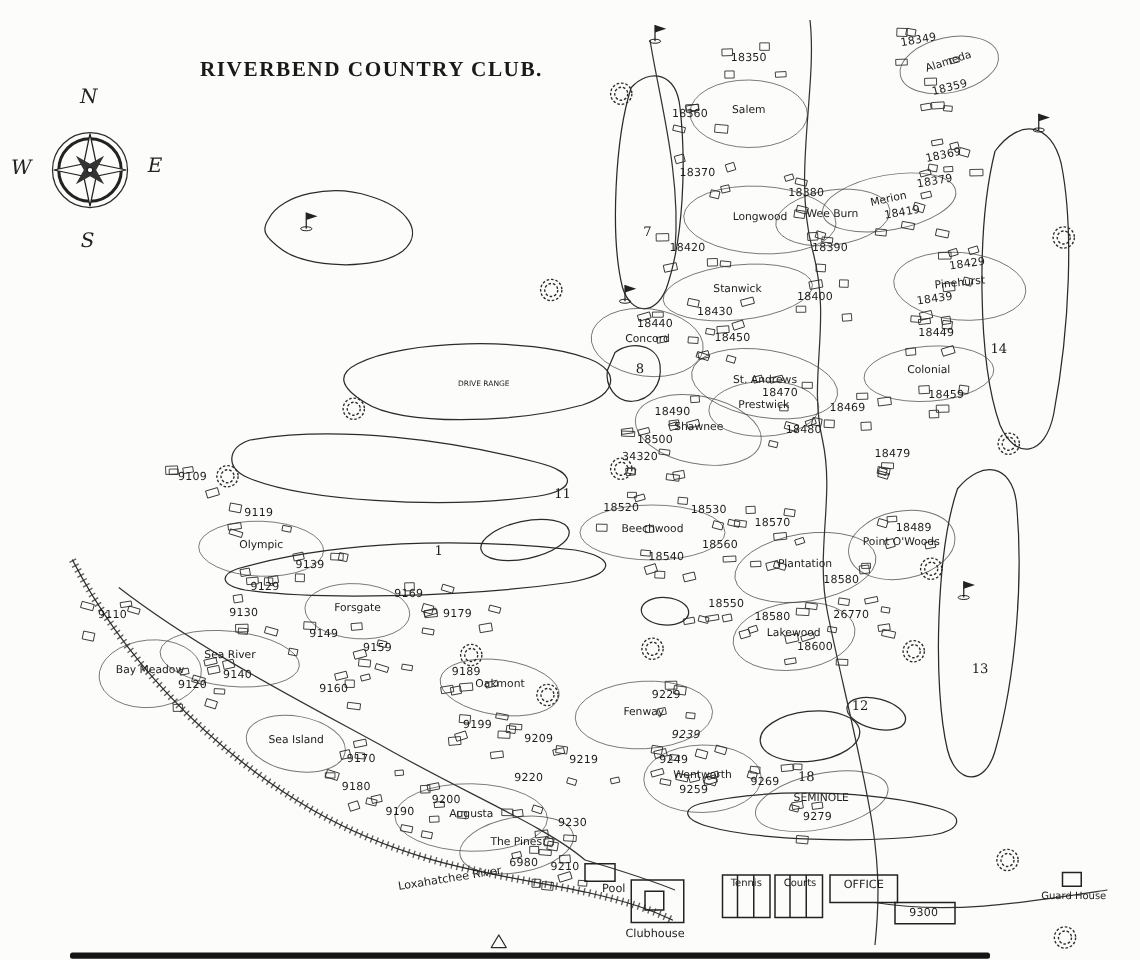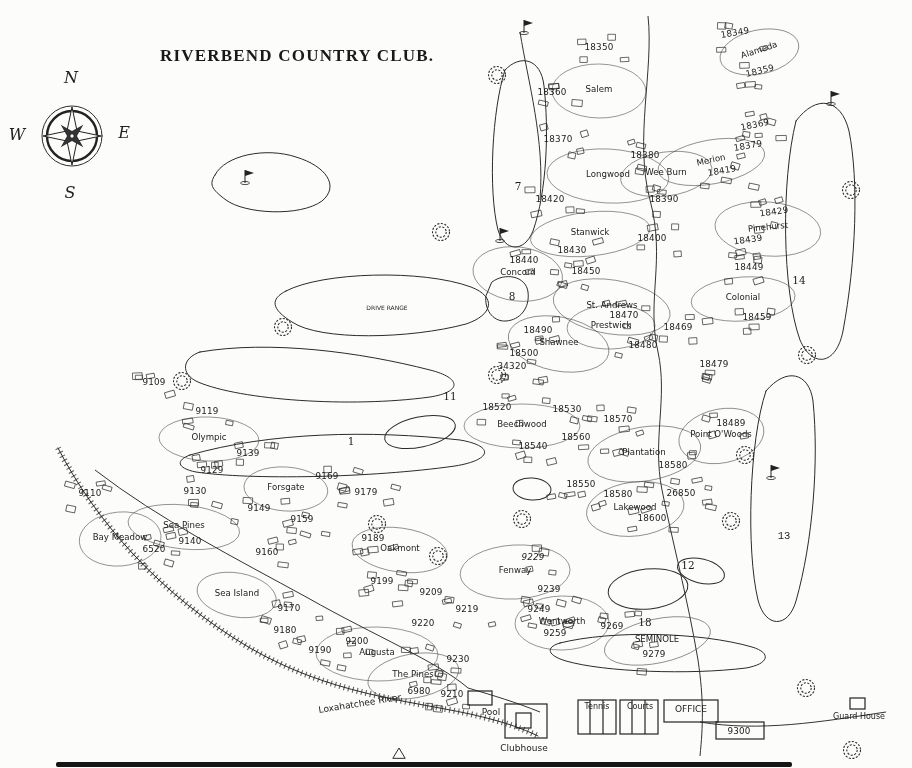--- a/index.html
+++ b/index.html
@@ -520,31 +520,31 @@
       <div class="lbl addr" style="left: 533px; top: 446px; transform: translate(-50%, -50%);">18540</div>
       <div class="lbl addr" style="left: 248px; top: 453px; transform: translate(-50%, -50%);">9139</div>
       <div class="lbl addr" style="left: 673px; top: 465px; transform: translate(-50%, -50%);">18580</div>
       <div class="lbl addr" style="left: 212px; top: 470px; transform: translate(-50%, -50%);">9129</div>
       <div class="lbl addr" style="left: 327px; top: 476px; transform: translate(-50%, -50%);">9169</div>
       <div class="lbl addr" style="left: 569px; top: 484px; transform: translate(-50%, -50%); margin-left: 12px;">18550</div>
       <div class="lbl addr" style="left: 90px; top: 493px; transform: translate(-50%, -50%);">9110</div>
       <div class="lbl addr" style="left: 195px; top: 491px; transform: translate(-50%, -50%);">9130</div>
       <div class="lbl addr" style="left: 366px; top: 492px; transform: translate(-50%, -50%);">9179</div>
       <div class="lbl addr" style="left: 618px; top: 494px; transform: translate(-50%, -50%);">18580</div>
-      <div class="lbl addr" style="left: 681px; top: 493px; transform: translate(-50%, -50%);">26850</div>
+      <div class="lbl addr" style="left: 681px; top: 493px; transform: translate(-50%, -50%);">26770</div>
       <div class="lbl addr" style="left: 259px; top: 508px; transform: translate(-50%, -50%);">9149</div>
       <div class="lbl addr" style="left: 652px; top: 518px; transform: translate(-50%, -50%);">18600</div>
       <div class="lbl addr" style="left: 302px; top: 519px; transform: translate(-50%, -50%);">9159</div>
       <div class="lbl addr" style="left: 373px; top: 538px; transform: translate(-50%, -50%);">9189</div>
       <div class="lbl addr" style="left: 190px; top: 541px; transform: translate(-50%, -50%);">9140</div>
-      <div class="lbl addr" style="left: 154px; top: 549px; transform: translate(-50%, -50%);">6520</div>
+      <div class="lbl addr" style="left: 154px; top: 549px; transform: translate(-50%, -50%);">9120</div>
       <div class="lbl addr" style="left: 267px; top: 552px; transform: translate(-50%, -50%);">9160</div>
-      <div class="lbl addr" style="left: 533px; top: 557px; transform: translate(-50%, -50%); font-style: italic;">9229</div>
+      <div class="lbl addr" style="left: 533px; top: 557px; transform: translate(-50%, -50%);">9229</div>
       <div class="lbl addr" style="left: 382px; top: 581px; transform: translate(-50%, -50%);">9199</div>
-      <div class="lbl addr" style="left: 549px; top: 589px; transform: translate(-50%, -50%);">9239</div>
+      <div class="lbl addr" style="left: 549px; top: 589px; transform: translate(-50%, -50%); font-style: italic;">9239</div>
       <div class="lbl addr" style="left: 419px; top: 592px; transform: translate(-50%, -50%); margin-left: 12px;">9209</div>
       <div class="lbl addr" style="left: 289px; top: 608px; transform: translate(-50%, -50%);">9170</div>
       <div class="lbl addr" style="left: 467px; top: 609px; transform: translate(-50%, -50%);">9219</div>
       <div class="lbl addr" style="left: 539px; top: 609px; transform: translate(-50%, -50%);">9249</div>
       <div class="lbl addr" style="left: 612px; top: 626px; transform: translate(-50%, -50%);">9269</div>
       <div class="lbl addr" style="left: 555px; top: 633px; transform: translate(-50%, -50%);">9259</div>
       <div class="lbl addr" style="left: 285px; top: 630px; transform: translate(-50%, -50%);">9180</div>
       <div class="lbl addr" style="left: 357px; top: 641px; transform: translate(-50%, -50%);">9200</div>
       <div class="lbl addr" style="left: 320px; top: 650px; transform: translate(-50%, -50%);">9190</div>
       <div class="lbl addr" style="left: 654px; top: 654px; transform: translate(-50%, -50%);">9279</div>
@@ -564,35 +564,35 @@
       <div class="lbl nbhd" style="left: 743px; top: 297px; transform: translate(-50%, -50%);">Colonial</div>
       <div class="lbl nbhd" style="left: 612px; top: 305px; transform: translate(-50%, -50%);">St. Andrews</div>
       <div class="lbl nbhd" style="left: 611px; top: 325px; transform: translate(-50%, -50%);">Prestwick</div>
       <div class="lbl nbhd" style="left: 559px; top: 342px; transform: translate(-50%, -50%);">Shawnee</div>
       <div class="lbl nbhd" style="left: 522px; top: 424px; transform: translate(-50%, -50%);">Beechwood</div>
       <div class="lbl nbhd" style="left: 721px; top: 434px; transform: translate(-50%, -50%);">Point O'Woods</div>
       <div class="lbl nbhd" style="left: 209px; top: 437px; transform: translate(-50%, -50%);">Olympic</div>
       <div class="lbl nbhd" style="left: 644px; top: 452px; transform: translate(-50%, -50%);">Plantation</div>
       <div class="lbl nbhd" style="left: 286px; top: 487px; transform: translate(-50%, -50%);">Forsgate</div>
       <div class="lbl nbhd" style="left: 635px; top: 507px; transform: translate(-50%, -50%);">Lakewood</div>
-      <div class="lbl nbhd" style="left: 184px; top: 525px; transform: translate(-50%, -50%);">Sea Pines</div>
+      <div class="lbl nbhd" style="left: 184px; top: 525px; transform: translate(-50%, -50%);">Sea River</div>
       <div class="lbl nbhd" style="left: 120px; top: 537px; transform: translate(-50%, -50%);">Bay Meadow</div>
       <div class="lbl nbhd" style="left: 400px; top: 548px; transform: translate(-50%, -50%);">Oakmont</div>
       <div class="lbl nbhd" style="left: 515px; top: 570px; transform: translate(-50%, -50%);">Fenway</div>
       <div class="lbl nbhd" style="left: 237px; top: 593px; transform: translate(-50%, -50%);">Sea Island</div>
       <div class="lbl nbhd" style="left: 562px; top: 621px; transform: translate(-50%, -50%);">Wentworth</div>
       <div class="lbl nbhd" style="left: 657px; top: 639px; transform: translate(-50%, -50%);">SEMINOLE</div>
       <div class="lbl nbhd" style="left: 377px; top: 652px; transform: translate(-50%, -50%);">Augusta</div>
       <div class="lbl nbhd" style="left: 413px; top: 674px; transform: translate(-50%, -50%);">The Pines</div>
       <div class="lbl hole" style="left: 518px; top: 186px; transform: translate(-50%, -50%);">7</div>
       <div class="lbl hole" style="left: 512px; top: 296px; transform: translate(-50%, -50%);">8</div>
       <div class="lbl hole" style="left: 450px; top: 396px; transform: translate(-50%, -50%);">11</div>
       <div class="lbl hole" style="left: 351px; top: 441px; transform: translate(-50%, -50%);">1</div>
       <div class="lbl hole" style="left: 799px; top: 280px; transform: translate(-50%, -50%);">14</div>
-      <div class="lbl hole" style="left: 784px; top: 536px; transform: translate(-50%, -50%); font-family: Liberation Mono, monospace;">13</div>
+      <div class="lbl hole" style="left: 784px; top: 536px; transform: translate(-50%, -50%);">13</div>
       <div class="lbl hole" style="left: 688px; top: 565px; transform: translate(-50%, -50%);">12</div>
       <div class="lbl hole" style="left: 645px; top: 622px; transform: translate(-50%, -50%);">18</div>
       <div class="lbl fac" style="left: 387px; top: 308px; font-size: 6px; transform: translate(-50%, -50%);">DRIVE RANGE</div>
       <div class="lbl fac" style="left: 360px; top: 704px; font-size: 9px; transform: translate(-50%, -50%) rotate(-9deg);">Loxahatchee River</div>
       <div class="lbl fac" style="left: 491px; top: 712px; font-size: 9px; transform: translate(-50%, -50%);">Pool</div>
       <div class="lbl fac" style="left: 524px; top: 748px; font-size: 9px; transform: translate(-50%, -50%);">Clubhouse</div>
       <div class="lbl fac" style="left: 597px; top: 707px; font-size: 8px; transform: translate(-50%, -50%);">Tennis</div>
       <div class="lbl fac" style="left: 640px; top: 707px; font-size: 8px; transform: translate(-50%, -50%);">Courts</div>
       <div class="lbl fac" style="left: 691px; top: 709px; font-size: 9px; transform: translate(-50%, -50%);">OFFICE</div>
       <div class="lbl fac" style="left: 859px; top: 717px; font-size: 8px; transform: translate(-50%, -50%);">Guard House</div>

